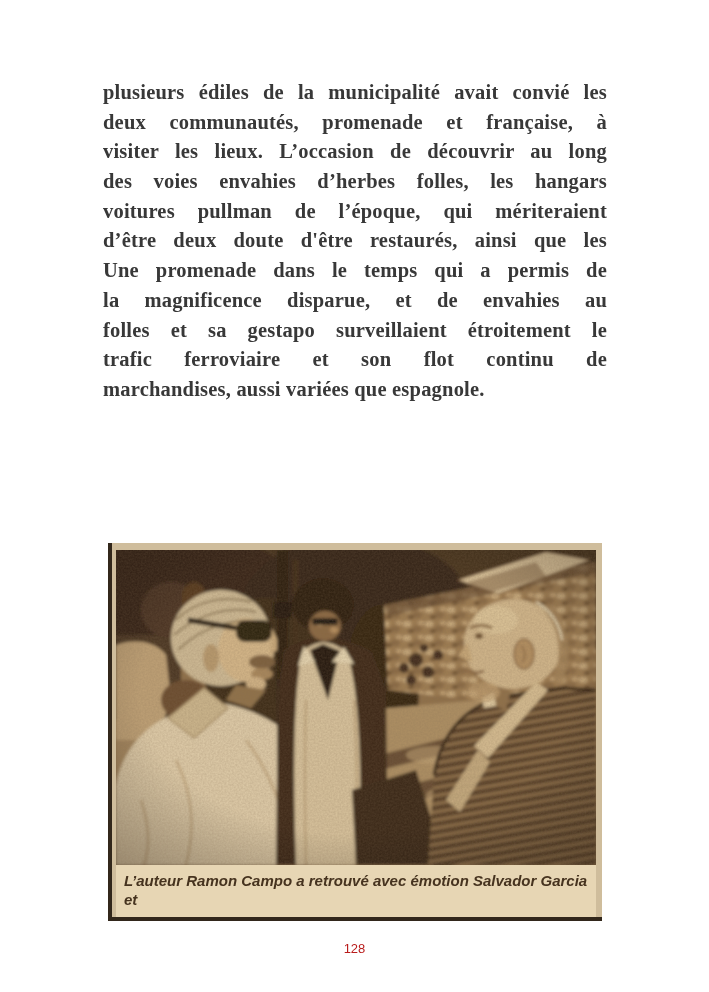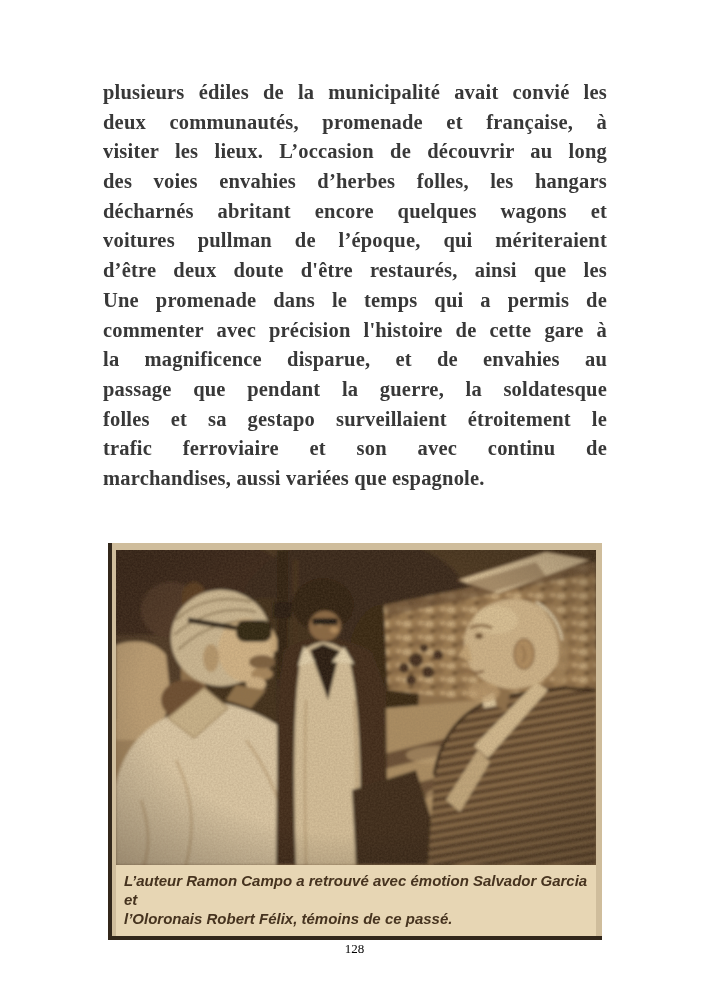--- a/index.html
+++ b/index.html
@@ -45,44 +45,41 @@
     font-style: italic;
     font-weight: 600;
     font-size: 15px;
     line-height: 19px;
     color: #46331f;
   }
   .page-number {
     position: absolute;
     top: 941px; left: 0; width: 709px;
     text-align: center;
-    font-family: Liberation Serif, serif;
+    font-family: Liberation Sans, sans-serif;
     font-size: 13px;
-    color: #000000;
+    color: #b91c1c;
   }
 </style>
 </head>
 <body>
 
 <div>
 
   <div class="text-block">
     <div class="tline">plusieurs édiles de la municipalité avait convié les</div>
     <div class="tline">deux communautés, promenade et française, à</div>
     <div class="tline">visiter les lieux. L’occasion de découvrir au long</div>
     <div class="tline">des voies envahies d’herbes folles, les hangars</div>
-    <div class="tline">décharnés abritant encore quelques wagons et</div>
     <div class="tline">voitures pullman de l’époque, qui mériteraient</div>
     <div class="tline">d’être deux doute d'être restaurés, ainsi que les</div>
     <div class="tline">Une promenade dans le temps qui a permis de</div>
-    <div class="tline">commenter avec précision l'histoire de cette gare à</div>
     <div class="tline">la magnificence disparue, et de envahies au</div>
-    <div class="tline">passage que pendant la guerre, la soldatesque</div>
     <div class="tline">folles et sa gestapo surveillaient étroitement le</div>
-    <div class="tline">trafic ferroviaire et son avec continu de</div>
+    <div class="tline">trafic ferroviaire et son flot continu de</div>
     <div class="tline last">marchandises, aussi variées que espagnole.</div>
   </div>
 
   <div class="photo-frame">
     <svg width="480" height="315" viewBox="0 0 480 315" xmlns="http://www.w3.org/2000/svg">
       <defs>
         <filter id="soft" x="-5%" y="-5%" width="110%" height="110%">
           <feGaussianBlur stdDeviation="1.7"></feGaussianBlur>
         </filter>
         <filter id="grain" x="0" y="0" width="100%" height="100%">
@@ -225,19 +222,18 @@
           <path d="M405,96 C410,100 410,108 406,112" stroke="#8a6843" stroke-width="1.5" fill="none"></path>
         </g>
       </g>
 
       <rect x="0" y="0" width="480" height="315" fill="url(#vig)"></rect>
       <rect x="0" y="0" width="480" height="315" filter="url(#grain)" opacity="0.33"></rect>
     </svg>
 
     <div class="caption">
       <div>L’auteur Ramon Campo a retrouvé avec émotion Salvador Garcia et</div>
-      <div>l’Oloronais Robert Félix, témoins de ce passé.</div>
     </div>
   </div>
 
   <div class="page-number">128</div>
 
 </div>
 
 </body></html>

